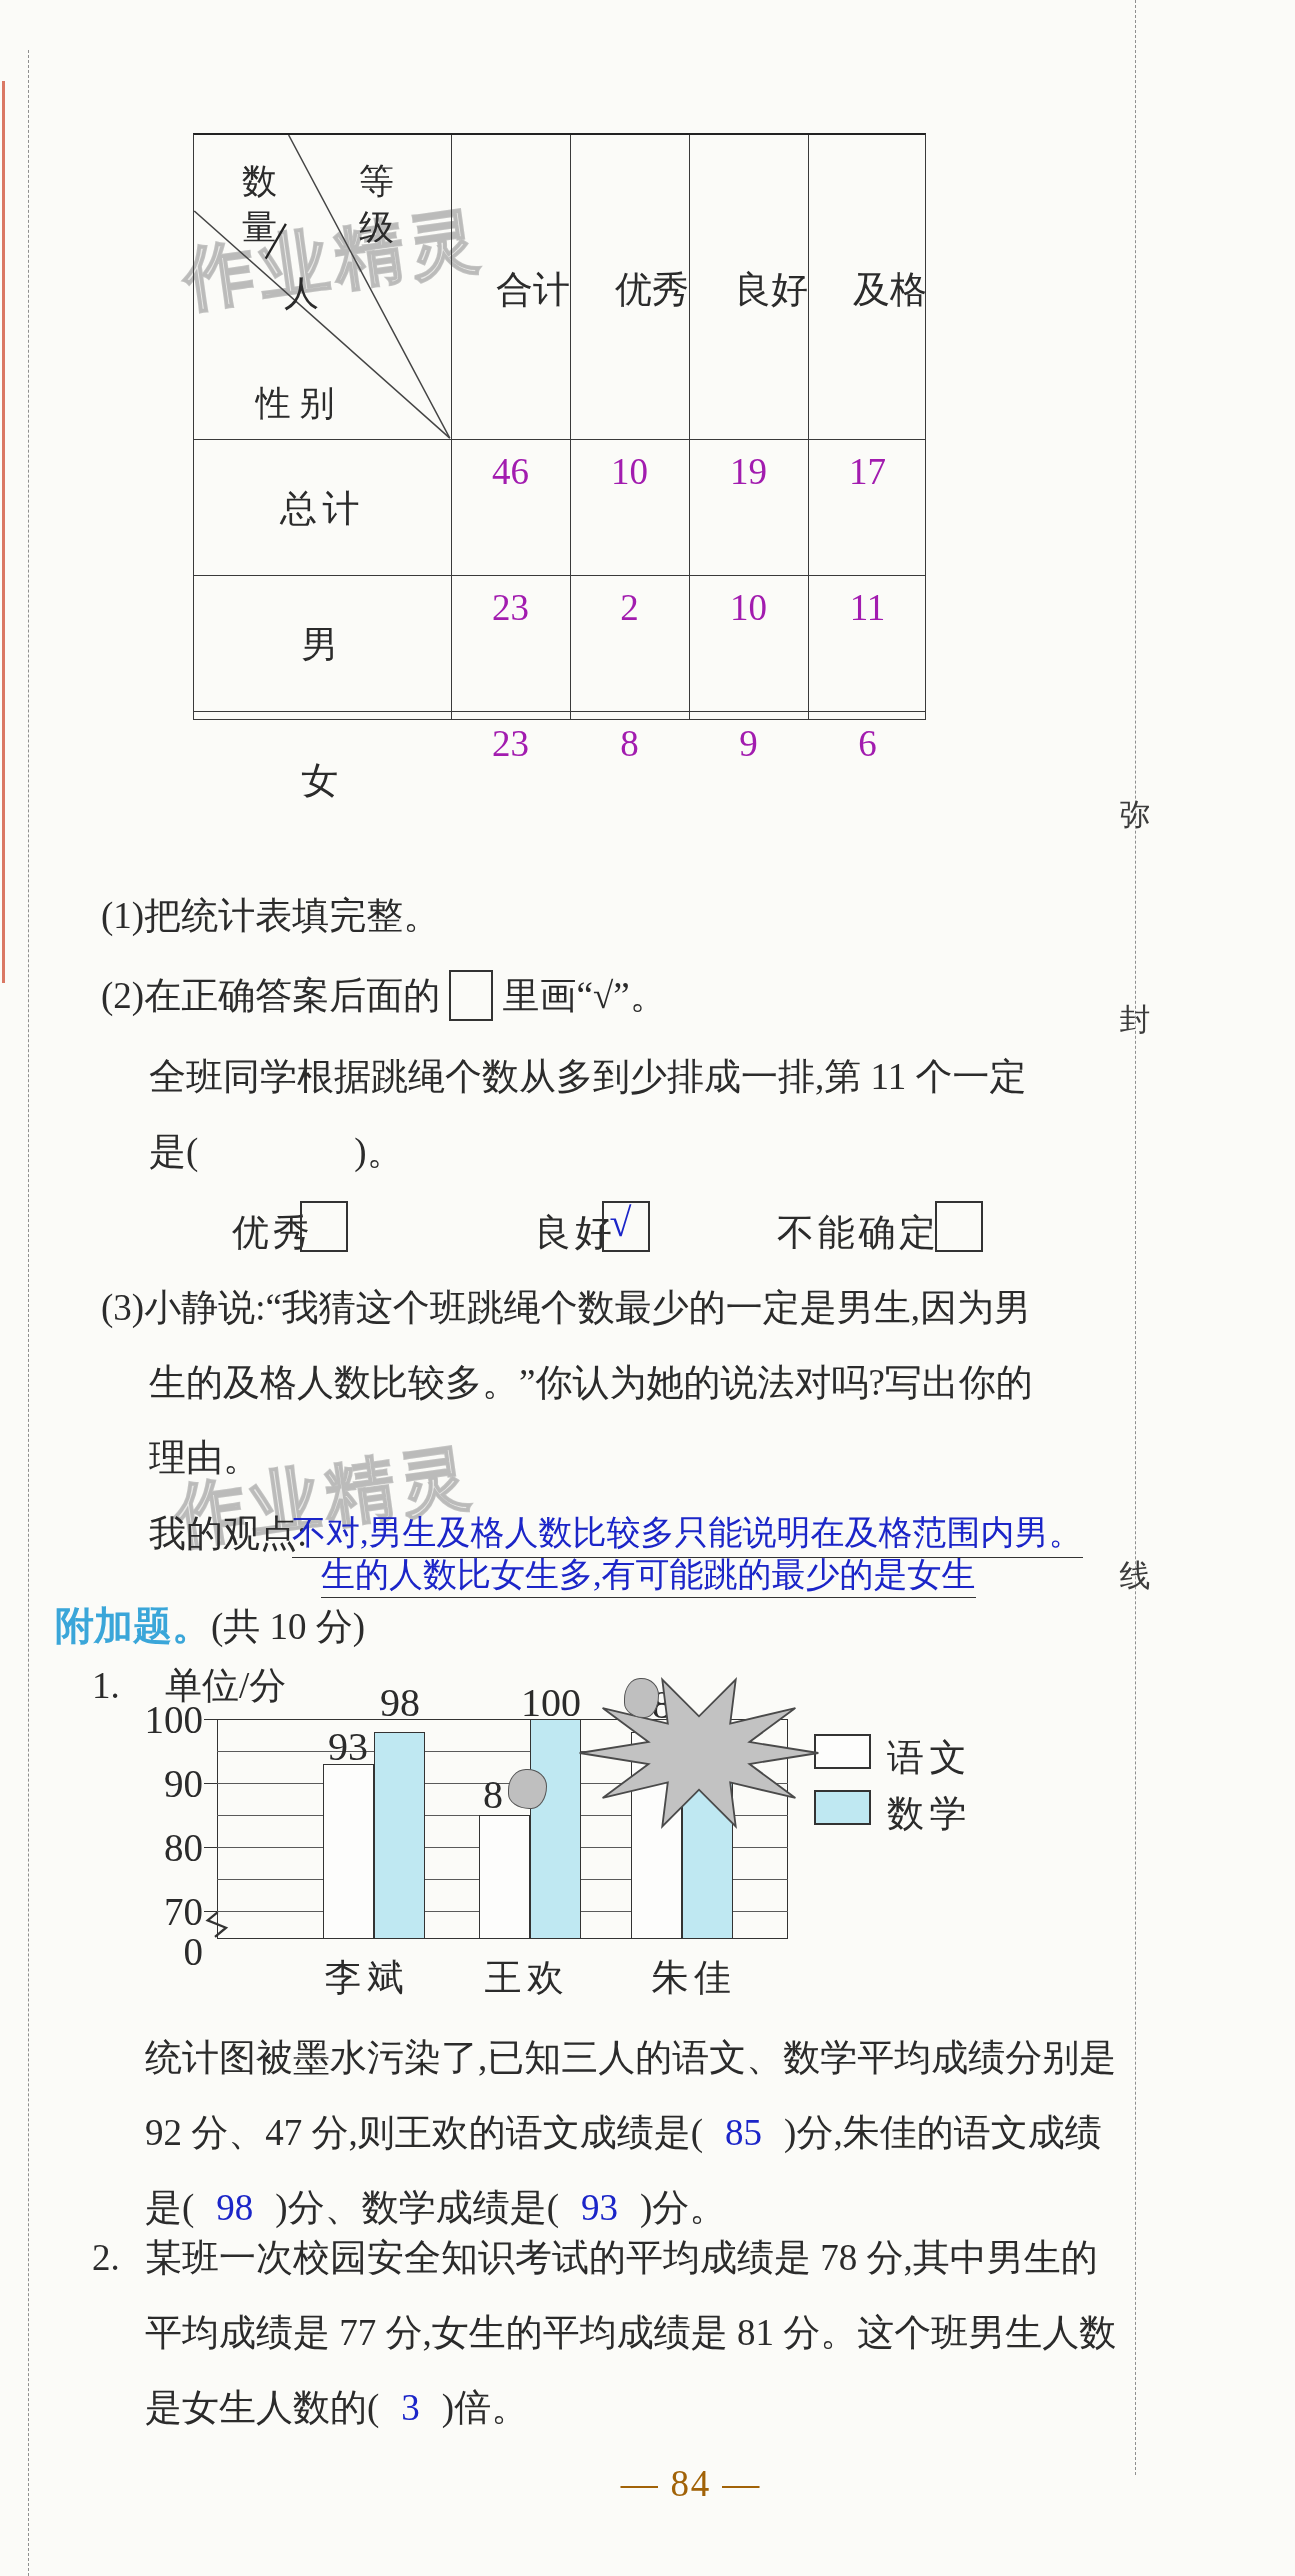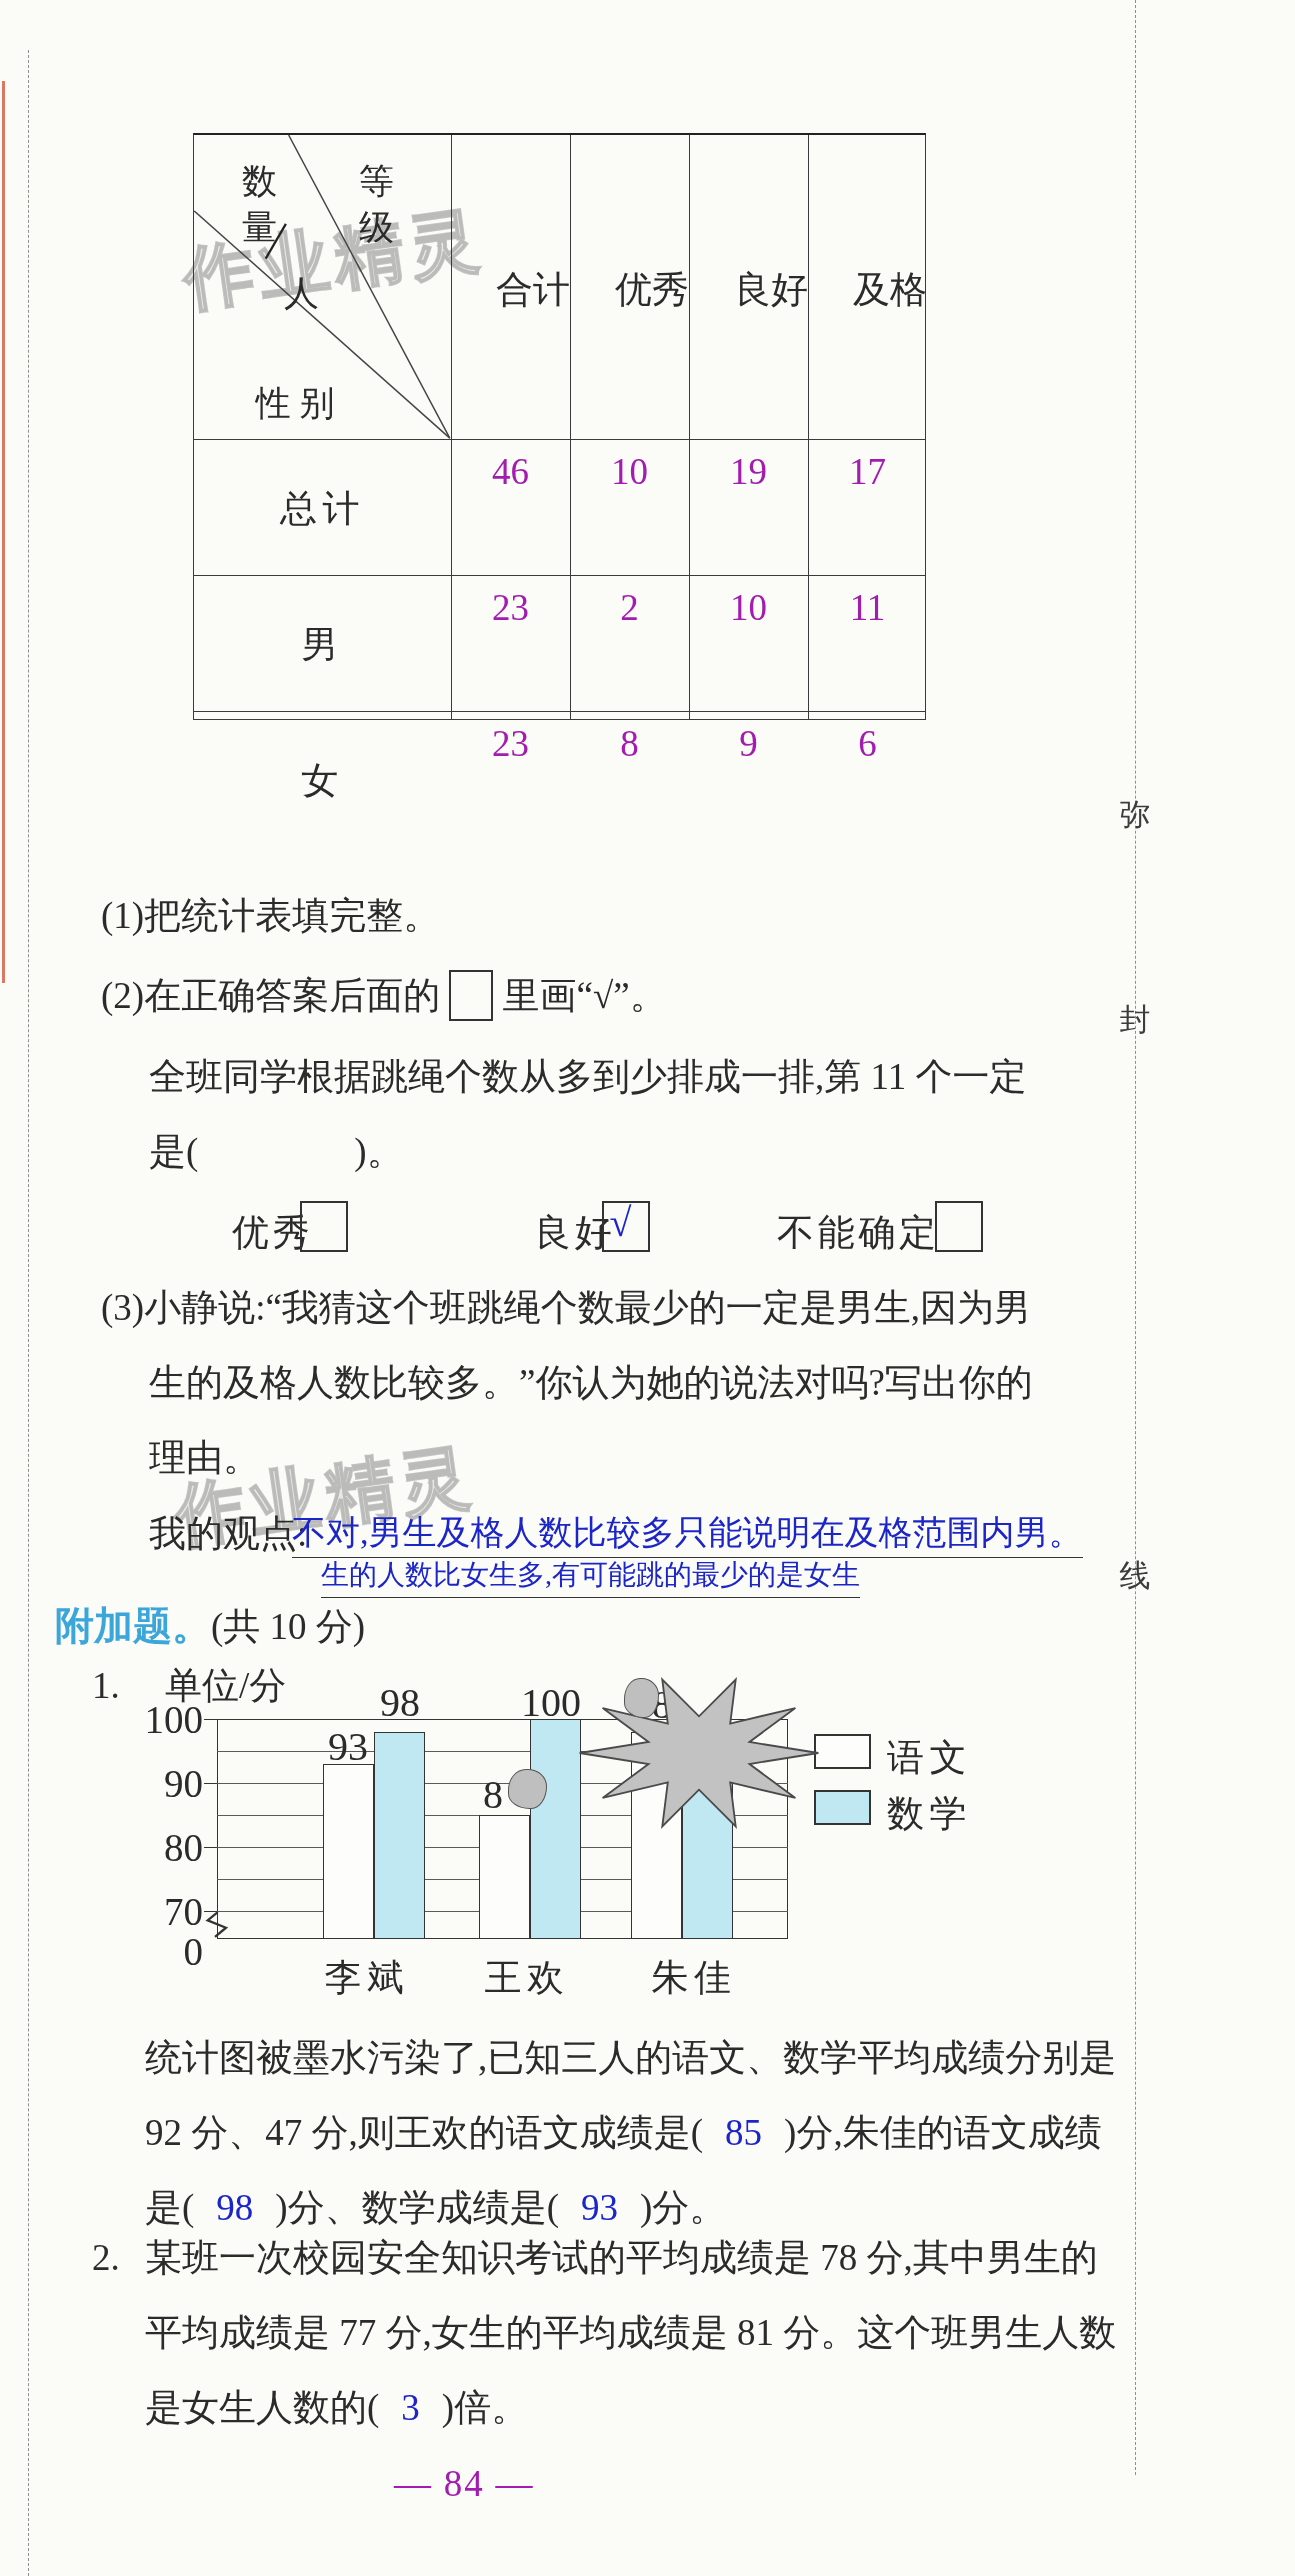--- a/index.html
+++ b/index.html
@@ -52,22 +52,22 @@
   .ytick { position:absolute; left:128px; width:75px; font-size:39px; text-align:right; }
   .ytickmark { position:absolute; left:204px; width:13px; height:0; border-top:1.8px solid #333; }
   .bar { position:absolute; border:1.8px solid #333; }
   .bar-label { position:absolute; font-size:40px; white-space:nowrap; transform:translateX(-50%); }
   .ink-blob { position:absolute; background:#bfbfbf; border:1.8px solid #555;
     border-radius:48% 52% 42% 58% / 55% 45% 60% 40%; }
   .xlabel { position:absolute; width:156px; font-size:37px; text-align:center; letter-spacing:5.5px; top:1953px;font-family:Liberation Mono, monospace; }
   .legend-box { position:absolute; left:814px; width:57px; height:35px; border:2.3px solid #333; }
   .legend-label { position:absolute; left:887px; font-size:37px; letter-spacing:5.5px; }
 
-  #footer { left:394px; top:2462px; width:367px; text-align:left;
-    color:#a21caf; font-size:37px; letter-spacing:1.8px; }
+  #footer { left:394px; top:2462px; width:367px; text-align:right;
+    color:#a16207; font-size:37px; letter-spacing:1.8px; }
 </style>
 </head>
 <body>
 
 <div class="abs" id="left-edge-strip"></div>
 <div class="abs" id="left-fold-line"></div>
 <div class="abs" id="right-fold-line"></div>
 <div class="abs margin-char" style="top:794px">弥</div>
 <div class="abs margin-char" style="top:999px">封</div>
 <div class="abs margin-char" style="top:1555px">线</div>
@@ -136,21 +136,21 @@
 </div>
 <div class="abs opt-label" style="left:777px; top:1208px">不能确定</div>
 <div class="abs ansbox" style="left:935px; top:1201px"></div>
 
 <div class="abs txt" style="left:101px; top:1287px">(3)小静说:“我猜这个班跳绳个数最少的一定是男生,因为男</div>
 <div class="abs txt" style="left:149px; top:1362px">生的及格人数比较多。”你认为她的说法对吗?写出你的</div>
 <div class="abs txt" style="left:149px; top:1437px">理由。</div>
 
 <div class="abs txt" style="left:149px; top:1513px">我的观点:</div>
 <div class="abs blue underlined" style="left:292px; top:1513px; font-size:34px; line-height:39px; white-space:nowrap">不对,男生及格人数比较多只能说明在及格范围内男。</div>
-<div class="abs blue underlined" style="left:321px; top:1557px; font-size:28px; line-height:35px; white-space:nowrap">生的人数比女生多,有可能跳的最少的是女生</div>
+<div class="abs blue underlined" style="left:321px; top:1557px; font-size:34px; line-height:35px; white-space:nowrap">生的人数比女生多,有可能跳的最少的是女生</div>
 
 <div class="abs" id="bonus-heading" style="left:55px; top:1599px">
   <span class="bt">附加题</span><span class="bt">。</span><span>(共 10 分)</span>
 </div>
 
 <div class="abs txt" style="left:92px; top:1665px">1.</div>
 <div class="abs" style="left:165px; top:1661px; font-size:37px">单位/分</div>
 
 <div class="abs" id="plot-frame"></div>
 <div id="chart-layer">

